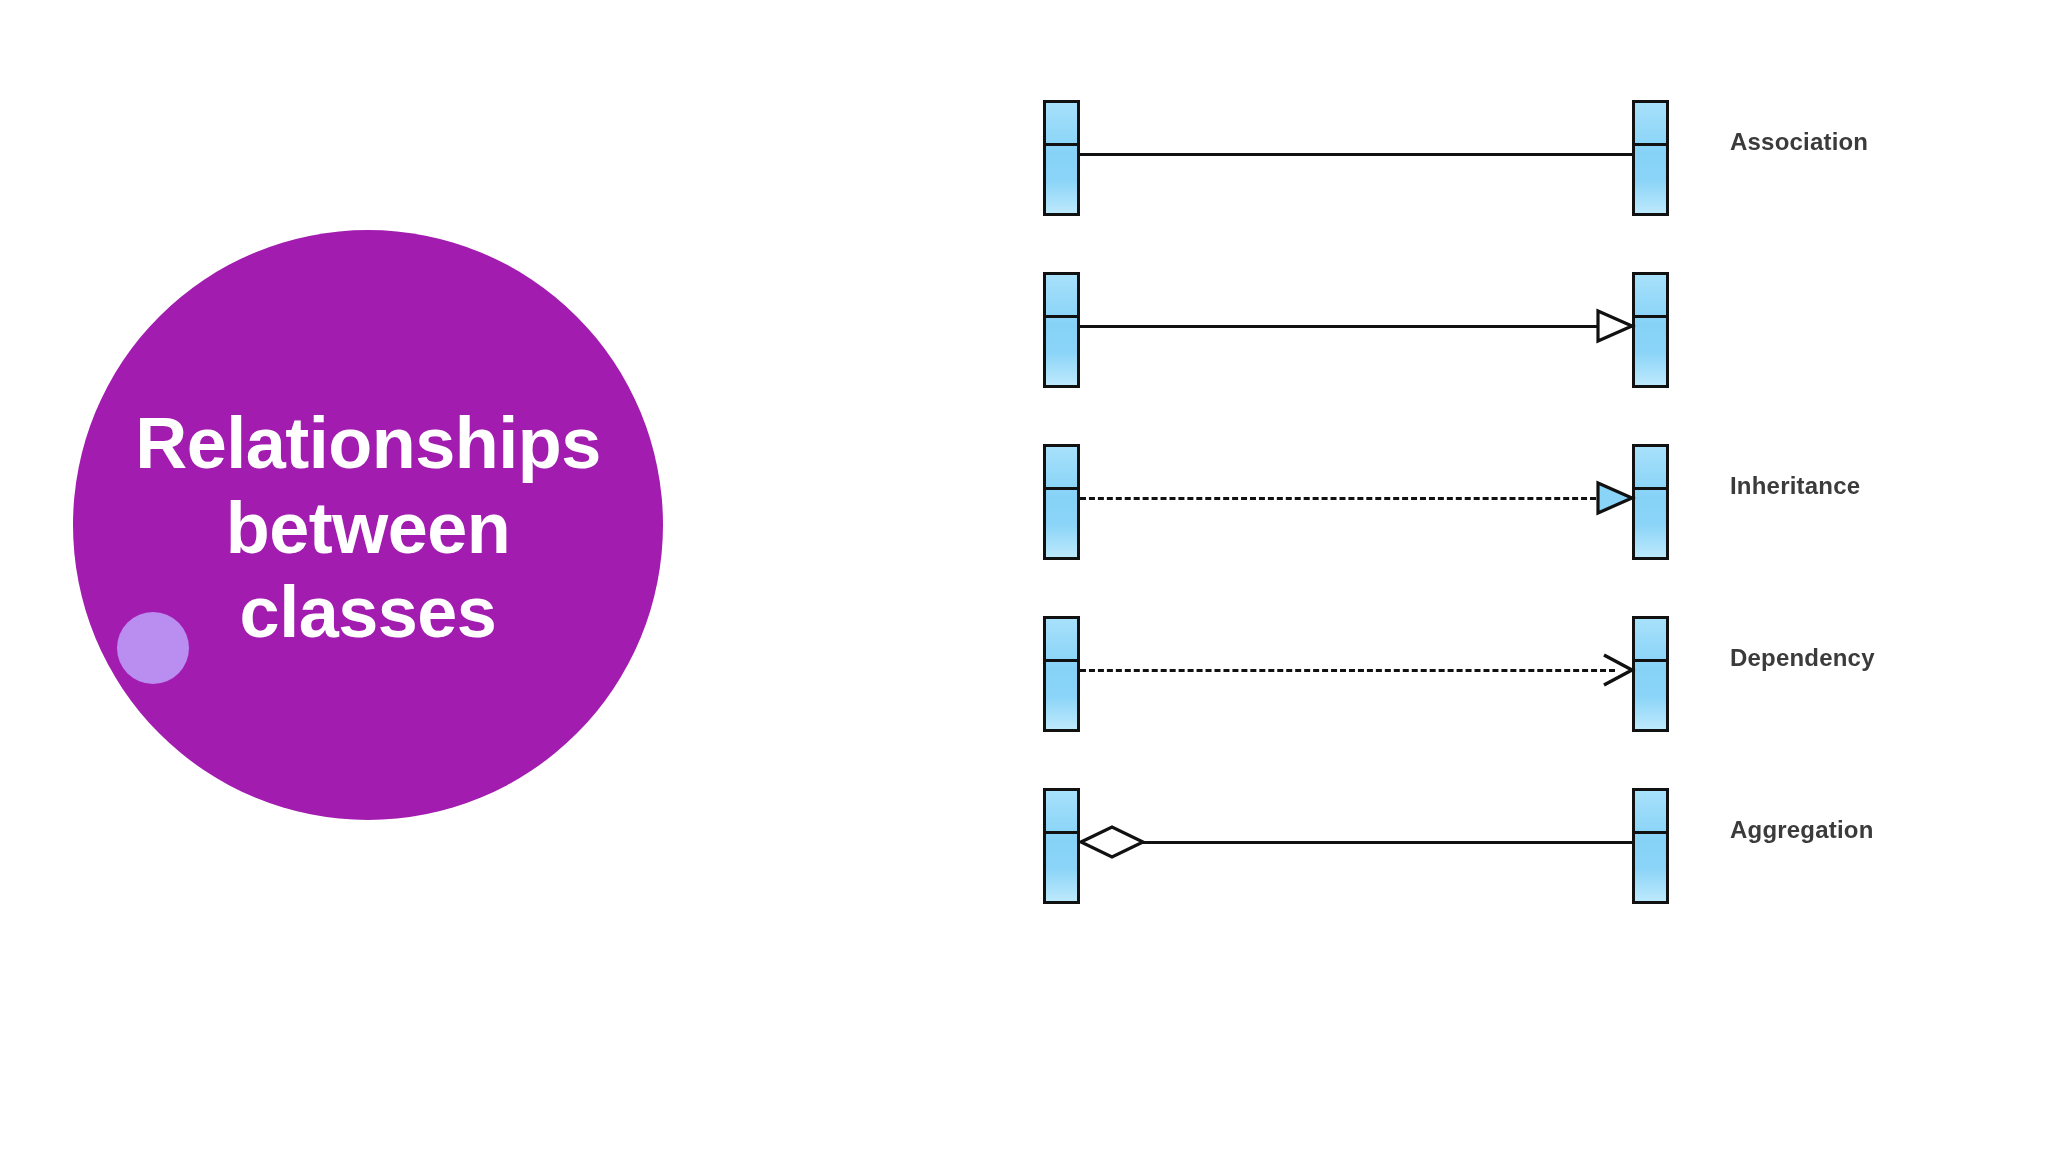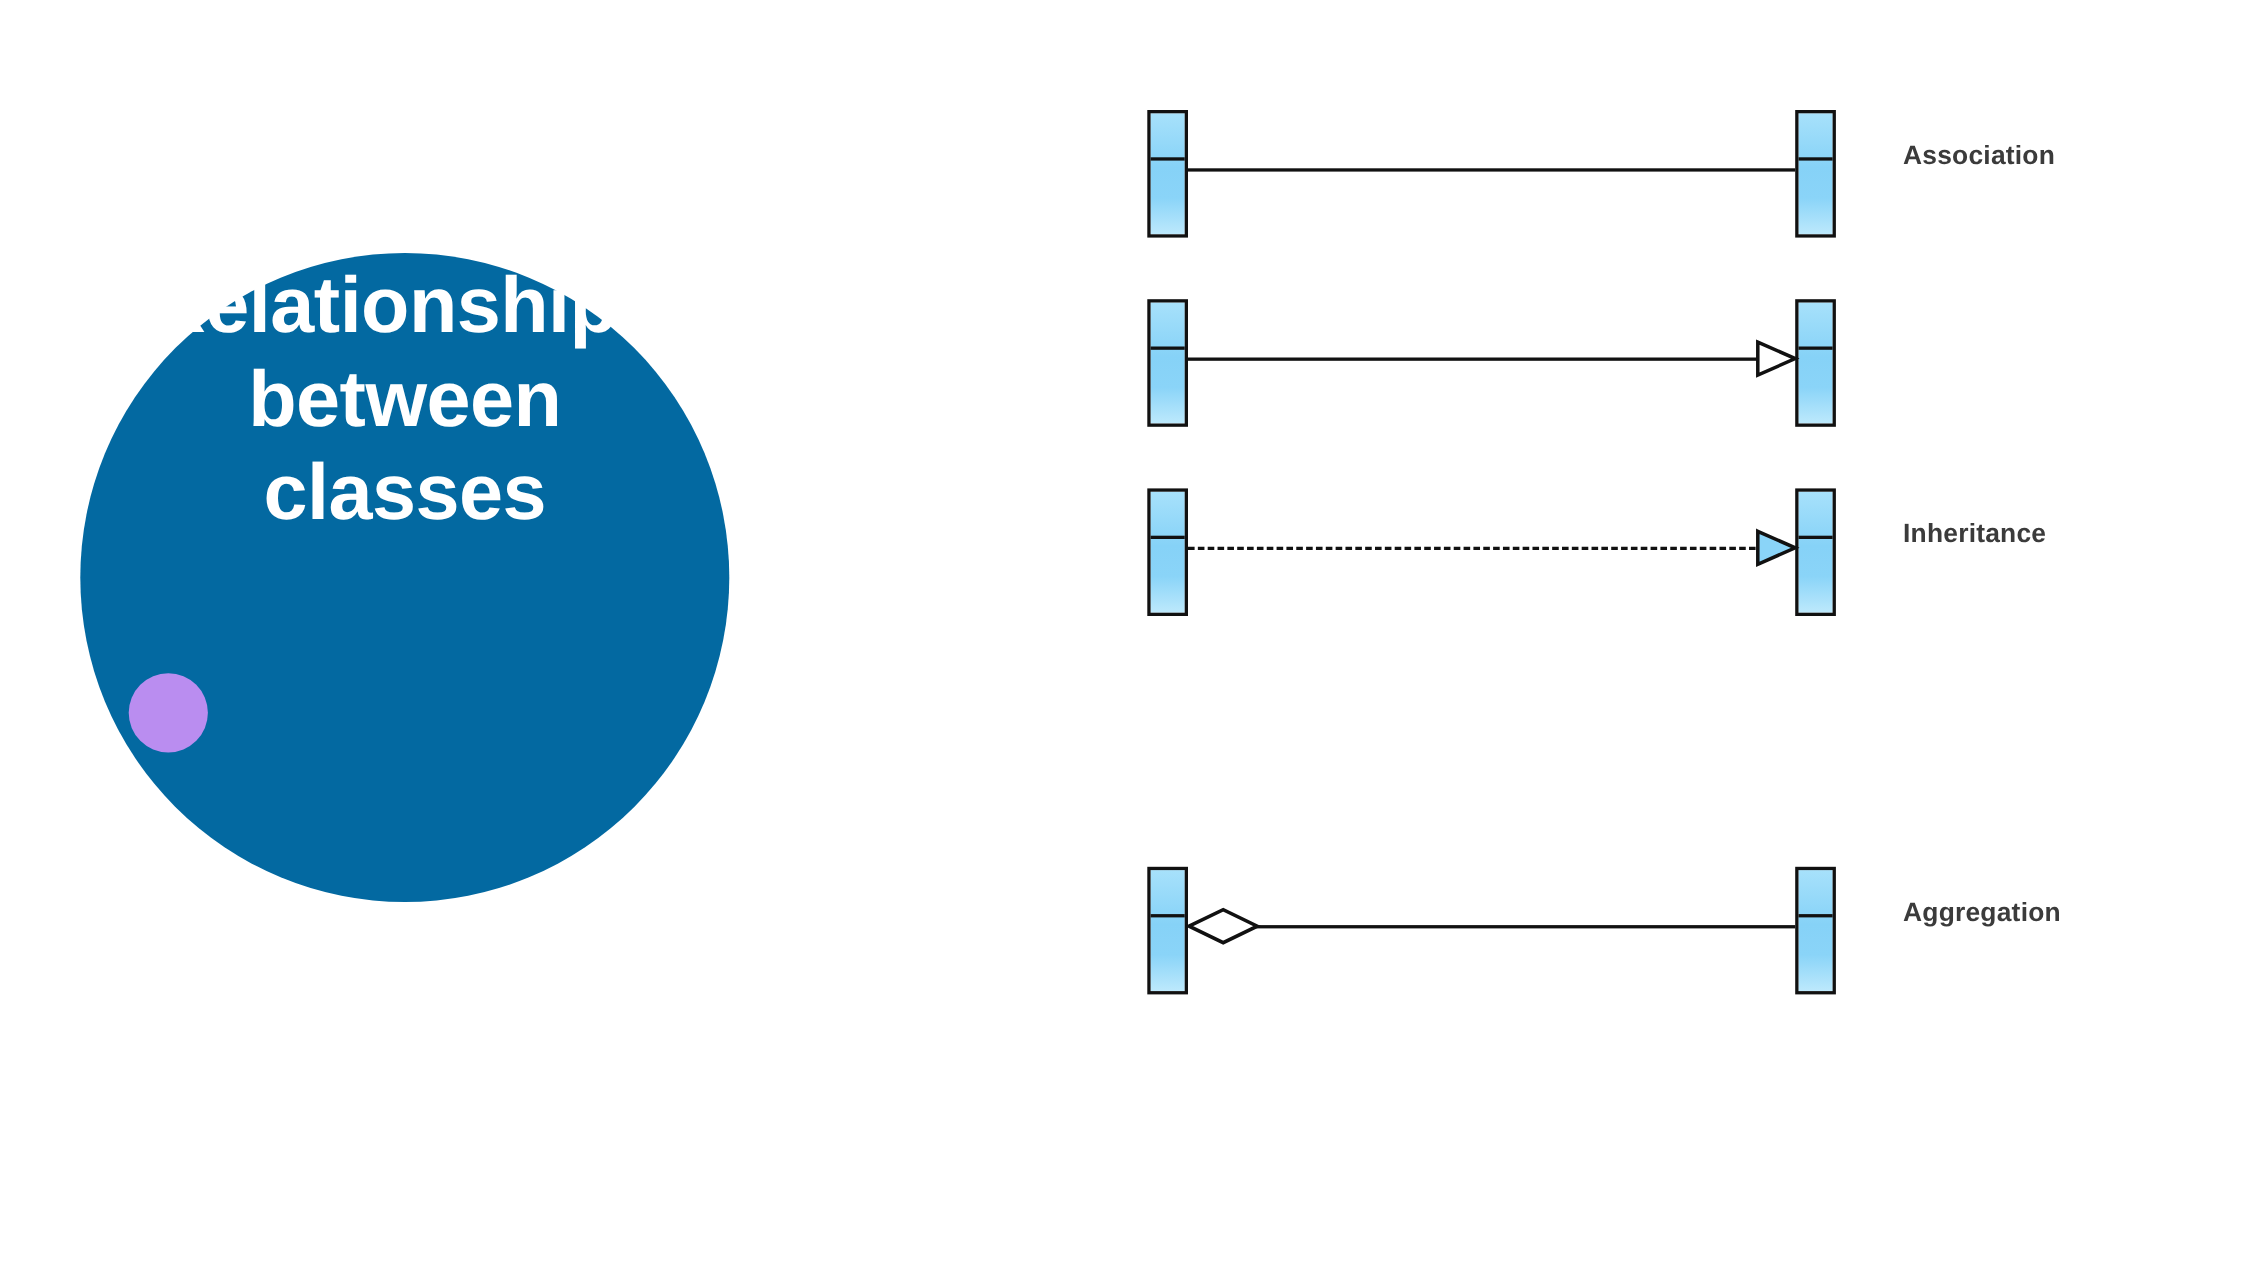--- a/index.html
+++ b/index.html
@@ -19,23 +19,23 @@
   }
 
   
   #hero-circle {
     position: absolute;
     left: 73px;
     top: 230px;
     width: 590px;
     height: 590px;
     border-radius: 50%;
-    background: #0369a1;
+    background: #a21caf;
     display: flex;
-    align-items: flex-start;
+    align-items: center;
     justify-content: center;
   }
   #hero-title {
     width: 520px;
     text-align: center;
     color: #ffffff;
     font-family: "Liberation Sans", sans-serif;
     font-weight: bold;
     font-size: 72px;
     line-height: 1.18;
@@ -185,20 +185,35 @@
       </div>
       <div class="connector">
         <div class="conn-line dashed" style="width:516px;"></div>
         <svg class="arrow-svg" style="left:516px;" width="40" height="34" viewBox="0 0 40 34">
           <polygon points="2,2 36,17 2,32" fill="#8ad4f8" stroke="#111111" stroke-width="3.2" stroke-linejoin="miter"></polygon>
         </svg>
       </div>
       <div class="row-label">Inheritance</div>
     </div>
 
+    <div class="uml-row" style="top:516px;">
+      <div class="class-box left">
+        <div class="divider"></div>
+      </div>
+      <div class="class-box right">
+        <div class="divider"></div>
+      </div>
+      <div class="connector">
+        <div class="conn-line dashed" style="width:535px;"></div>
+        <svg class="arrow-svg" style="left:518px;" width="40" height="34" viewBox="0 0 40 34">
+          <polyline points="6,2 34,17 6,32" fill="none" stroke="#111111" stroke-width="3.4" stroke-linejoin="miter" stroke-linecap="butt"></polyline>
+        </svg>
+      </div>
+      <div class="row-label">Dependency</div>
+    </div>
 
     <div class="uml-row" style="top:688px;">
       <div class="class-box left">
         <div class="divider"></div>
       </div>
       <div class="class-box right">
         <div class="divider"></div>
       </div>
       <div class="connector">
         <div class="conn-line solid" style="left:62px;width:490px;"></div>

